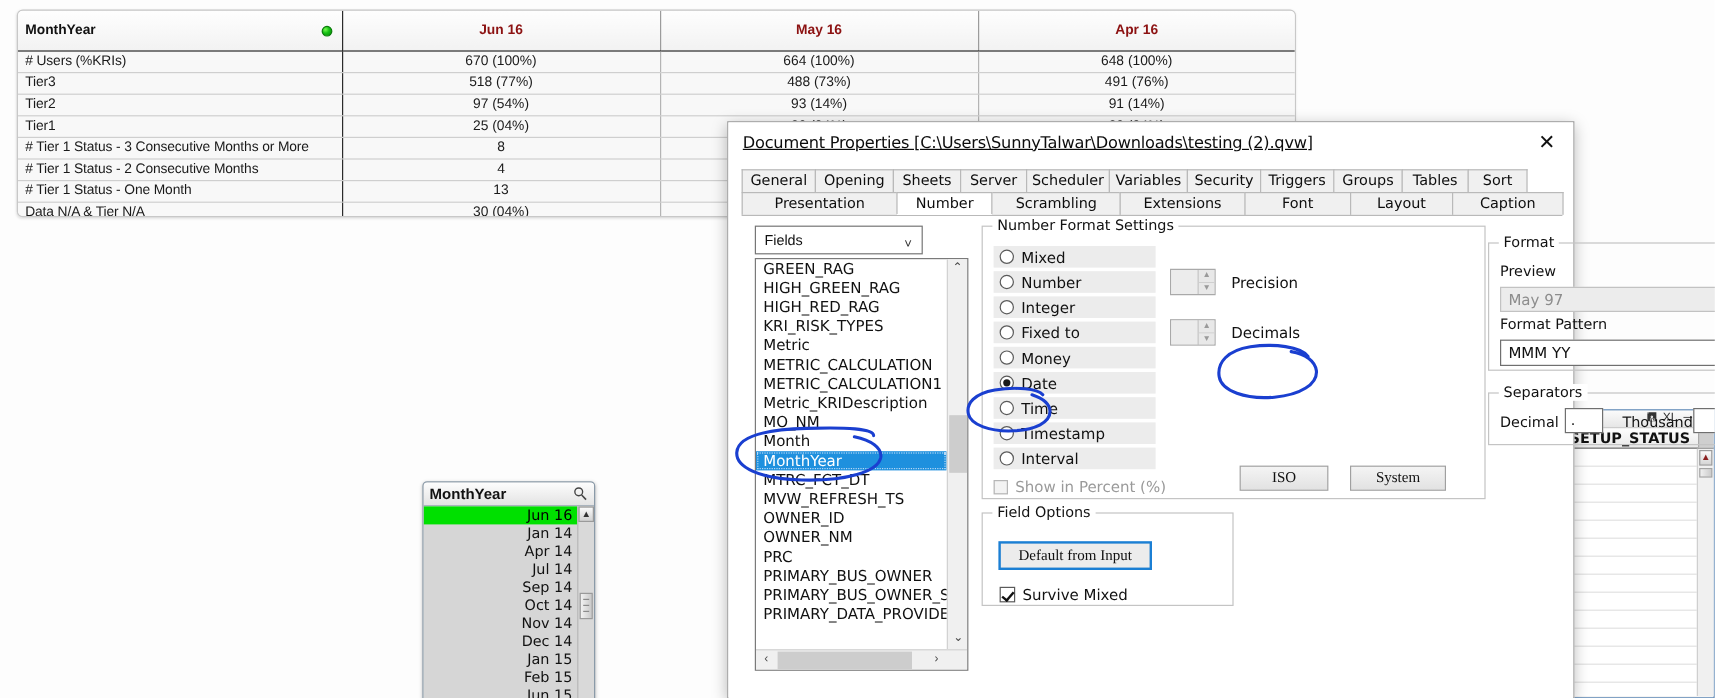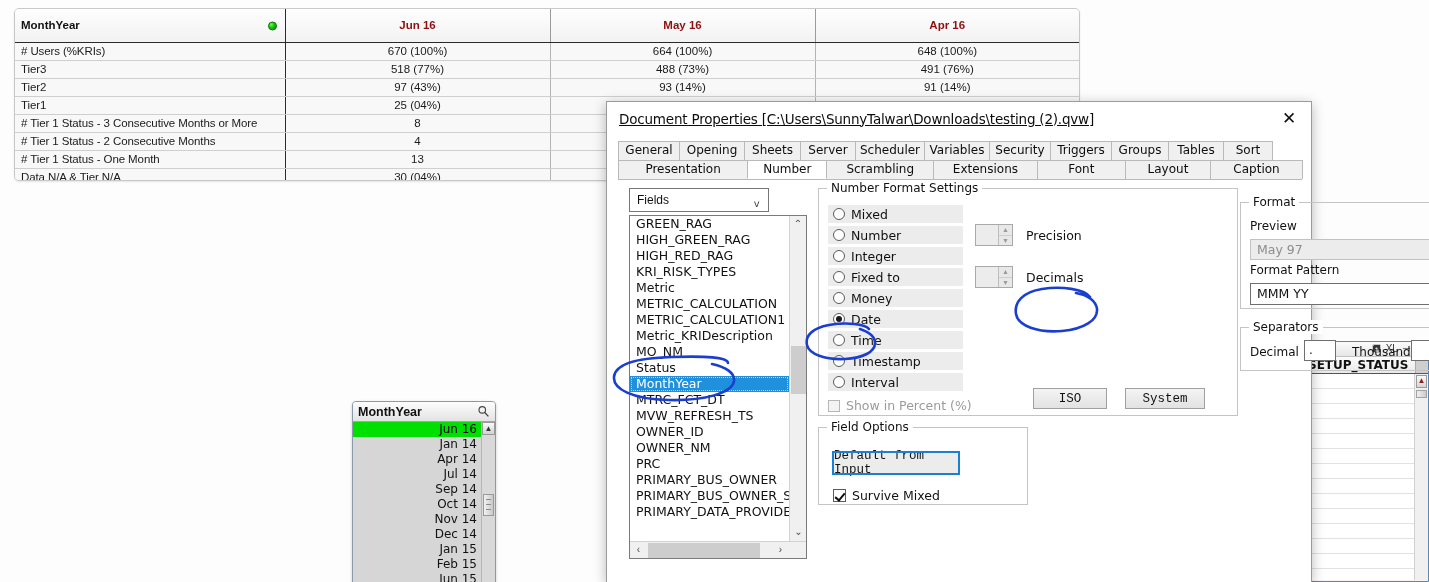--- a/index.html
+++ b/index.html
@@ -242,21 +242,21 @@
   .sep { left: 421px; top: 138px; width: 210px; height: 44px; }
   .sep-in {
     position:absolute; width: 32px; height: 21px; background:#fff; border:1px solid #6f6f6f;
     font-size:12px; color:#111; line-height:19px; padding-left:4px; font-family:"DejaVu Sans",sans-serif;
   }
 
   .btn {
     position:absolute; background: linear-gradient(180deg,#f4f4f4,#e2e2e2);
     border: 1px solid #a0a0a0; font-size: 12.5px; color:#111;
     display:flex; align-items:center; justify-content:center;
-    font-family:Liberation Mono, monospace;
+    font-family:Liberation Serif, serif;
   }
   .btn-iso { left: 415px; top: 208px; width: 74px; height: 21px; }
   .btn-sys { left: 507px; top: 208px; width: 80px; height: 21px; }
 
   .fopt { left: 200px; top: 247px; width: 210px; height: 78px; }
   .btn-def {
     left: 14px; top: 24px; width: 126px; height: 22px;
     background:#ececec; border:1px solid #e0e0e0; outline: 2px solid #1b7fd4; outline-offset:-1px;
   }
   .chk-sr { position:absolute; left:14px; top:60px; display:flex; align-items:center; font-size:12.5px; color:#111; font-family:"DejaVu Sans",sans-serif;}
@@ -298,21 +298,21 @@
           <td class="meas-cell">648 (100%)</td>
         </tr>
         <tr>
           <td class="dim-cell">Tier3</td>
           <td class="meas-cell">518 (77%)</td>
           <td class="meas-cell">488 (73%)</td>
           <td class="meas-cell">491 (76%)</td>
         </tr>
         <tr>
           <td class="dim-cell">Tier2</td>
-          <td class="meas-cell">97 (43%)</td>
+          <td class="meas-cell">97 (54%)</td>
           <td class="meas-cell">93 (14%)</td>
           <td class="meas-cell">91 (14%)</td>
         </tr>
         <tr>
           <td class="dim-cell">Tier1</td>
           <td class="meas-cell">25 (04%)</td>
           <td class="meas-cell">29 (04%)</td>
           <td class="meas-cell">29 (04%)</td>
         </tr>
         <tr>
@@ -457,21 +457,21 @@
           <div class="fl-rows">
             <div class="fl-row">GREEN_RAG</div>
             <div class="fl-row">HIGH_GREEN_RAG</div>
             <div class="fl-row">HIGH_RED_RAG</div>
             <div class="fl-row">KRI_RISK_TYPES</div>
             <div class="fl-row">Metric</div>
             <div class="fl-row">METRIC_CALCULATION</div>
             <div class="fl-row">METRIC_CALCULATION1</div>
             <div class="fl-row">Metric_KRIDescription</div>
             <div class="fl-row">MO_NM</div>
-            <div class="fl-row">Status</div>
+            <div class="fl-row">Month</div>
             <div class="fl-row sel">MonthYear</div>
             <div class="fl-row">MTRC_FCT_DT</div>
             <div class="fl-row">MVW_REFRESH_TS</div>
             <div class="fl-row">OWNER_ID</div>
             <div class="fl-row">OWNER_NM</div>
             <div class="fl-row">PRC</div>
             <div class="fl-row">PRIMARY_BUS_OWNER</div>
             <div class="fl-row">PRIMARY_BUS_OWNER_SID</div>
             <div class="fl-row">PRIMARY_DATA_PROVIDER</div>
           </div>

